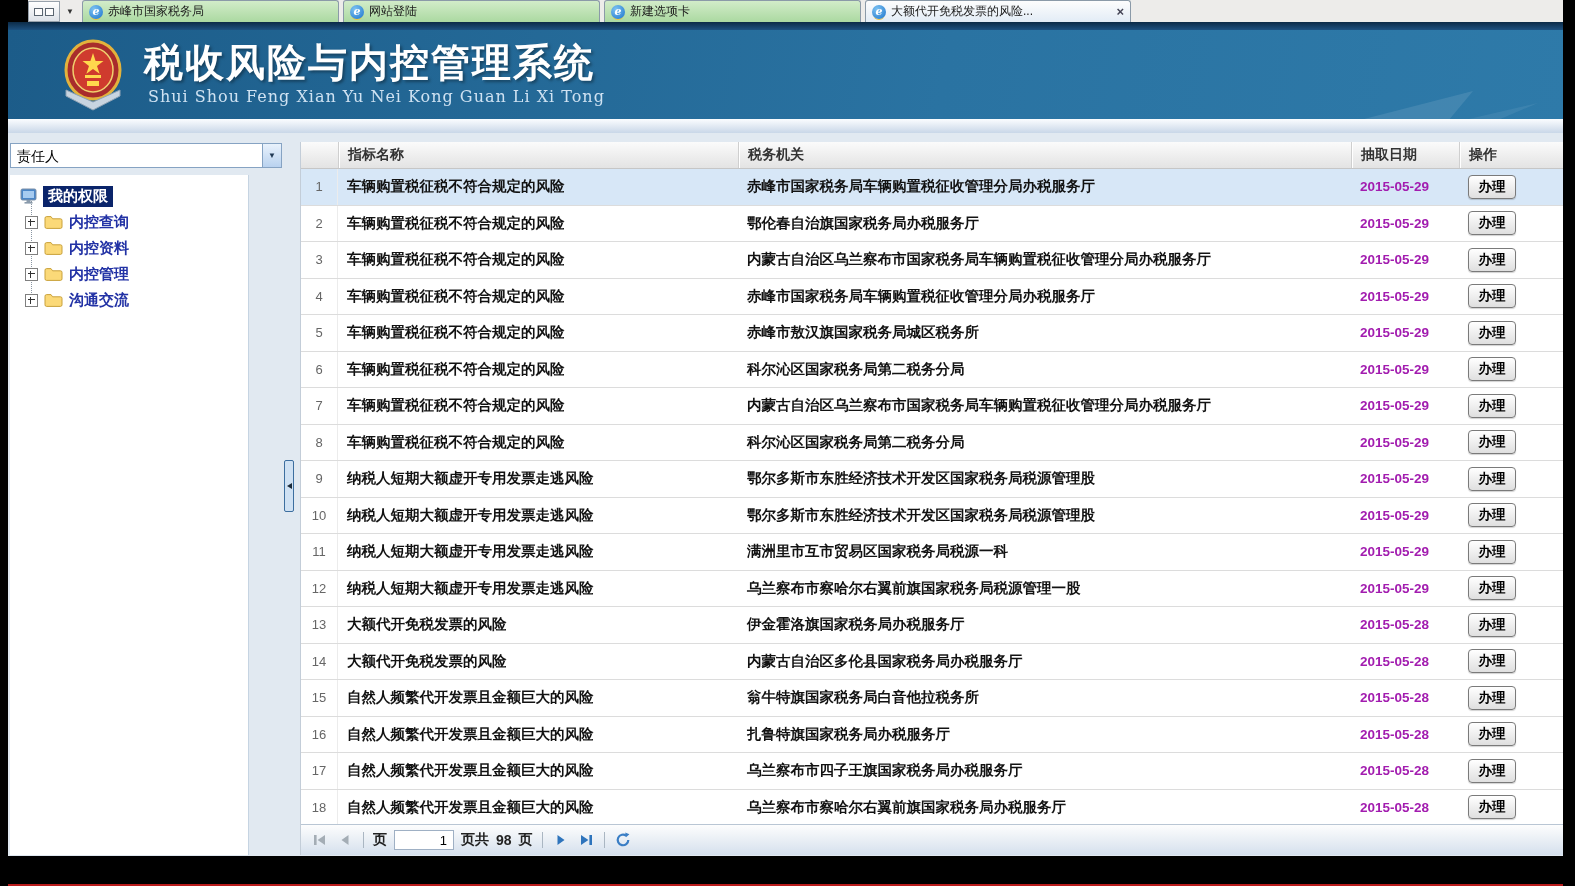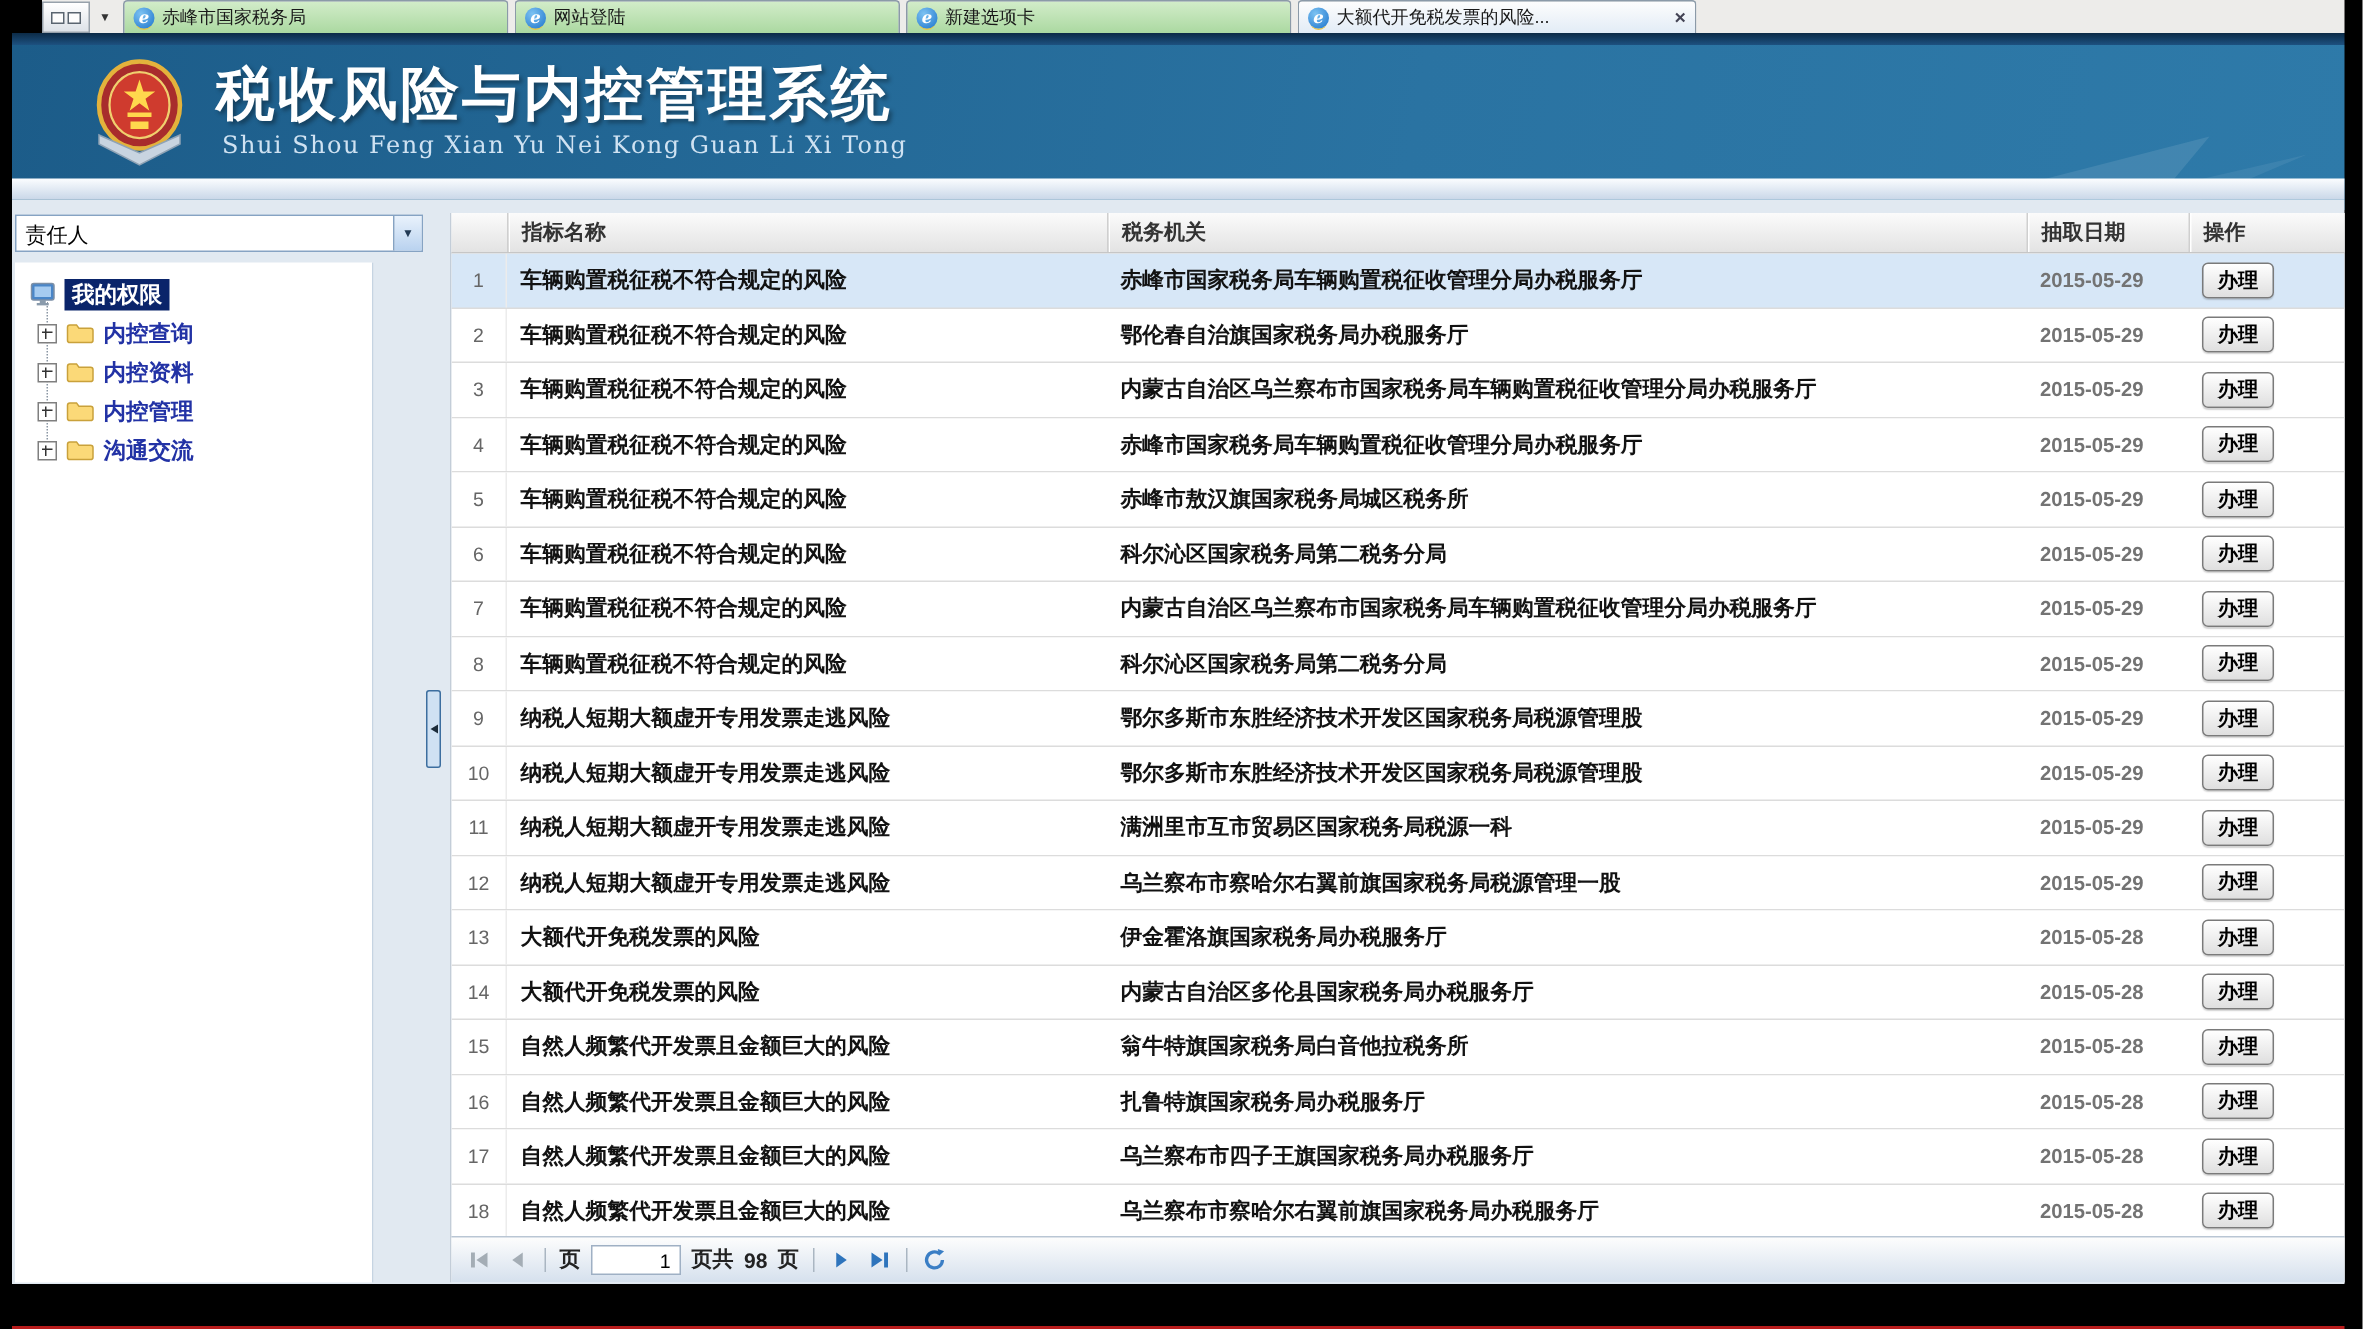--- a/index.html
+++ b/index.html
@@ -74,21 +74,21 @@
     border-left:1px solid #cfcfcf;box-shadow:inset 1px 0 0 #fff;box-sizing:border-box;}
   .th:first-child{border-left:none;box-shadow:none;}
   .tbody{flex:1;overflow:hidden;}
   .row{display:grid;grid-template-columns:37px 400px 613px 108px auto;height:36.5px;box-sizing:border-box;
     border-bottom:1px solid #dcdcdc;background:#fff;align-items:center;}
   .row.selected{background:#d7e7f7;}
   .cell-num{align-self:stretch;display:flex;align-items:center;justify-content:center;
     color:#666;font-size:13px;border-right:1px solid #ececec;}
   .cell-indicator,.cell-authority{font-size:14.5px;color:#121212;font-weight:600;padding-left:9px;
     white-space:nowrap;overflow:hidden;}
-  .cell-date{font-size:13.5px;color:#737373;font-weight:bold;padding-left:9px;}
+  .cell-date{font-size:13.5px;color:#a21caf;font-weight:bold;padding-left:9px;}
   .cell-action{padding-left:9px;text-align:center;}
   .handle-btn{width:46px;height:22px;border:1px solid #7a7a7a;border-radius:4px;
     background:linear-gradient(#ffffff,#dfdfdf);font-size:13.5px;color:#000;font-weight:600;
     display:flex;align-items:center;justify-content:center;box-shadow:0 1px 1px rgba(0,0,0,.18);}
   
   .pager{height:30px;flex:none;background:linear-gradient(#fdfdfd,#d5e0ed);border-top:1px solid #b9c6d4;
     display:flex;align-items:center;gap:7px;padding-left:10px;}
   .pager .sep{width:1px;height:16px;background:#aab6c2;margin:0 2px;}
   .pager-btn{width:18px;height:18px;display:flex;align-items:center;justify-content:center;}
   .page-label{font-size:14px;color:#222;font-weight:600;}

